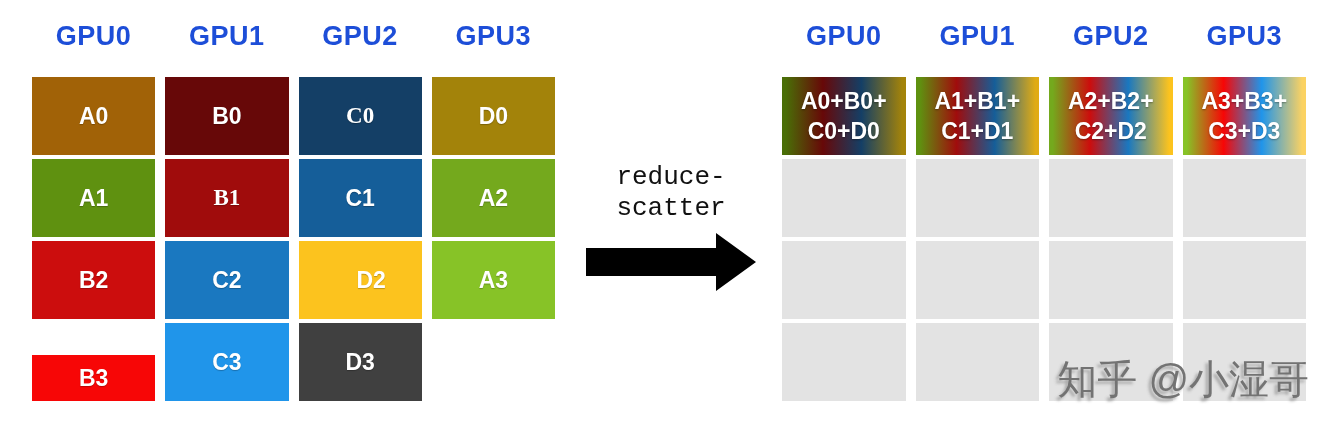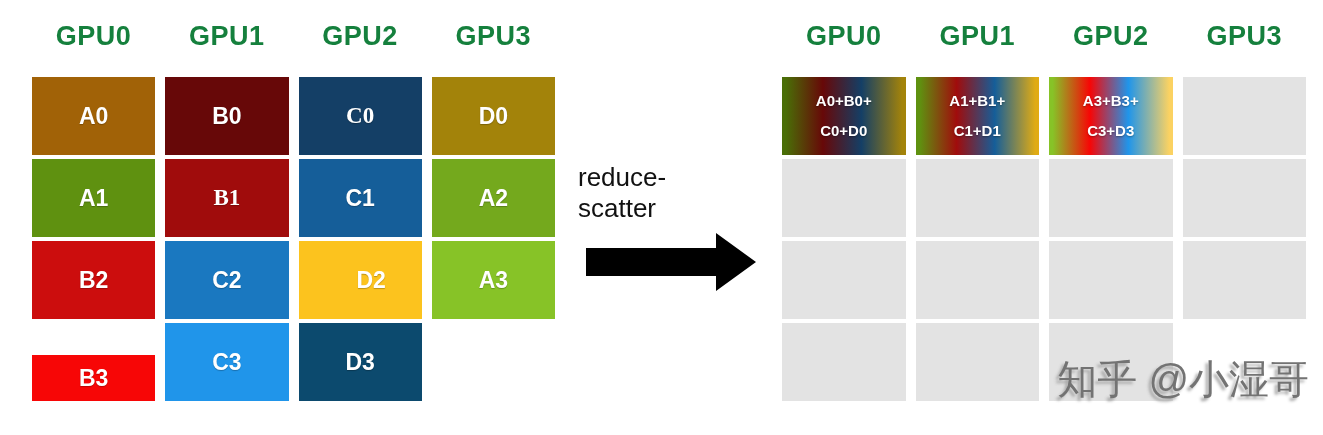--- a/index.html
+++ b/index.html
@@ -21,21 +21,21 @@
     grid-template-columns: repeat(4, 1fr);
     column-gap: 10px;
     align-items: center;
   }
   .headers.left  { left: 32px;  width: 523px; }
   .headers.right { left: 782px; width: 524px; }
   .gpu-header {
     text-align: center;
     font-weight: bold;
     font-size: 27px;
-    color: #15803d;
+    color: #1d4ed8;
     letter-spacing: 0.5px;
   }
 
   
   .grid {
     position: absolute;
     top: 77px;
     display: grid;
     grid-template-columns: repeat(4, 1fr);
     column-gap: 10px;
@@ -53,34 +53,35 @@
     font-size: 23px;
     font-weight: bold;
     text-shadow: 0 1px 1px rgba(0,0,0,0.25);
   }
   .result-cell {
     display: flex;
     flex-direction: column;
     align-items: center;
     justify-content: center;
     color: #ffffff;
-    font-size: 15px;
+    font-size: 23px;
     font-weight: bold;
     line-height: 30px;
     text-shadow: 0 1px 2px rgba(0,0,0,0.35);
   }
   .empty-cell { background: #e3e3e3; }
 
   
   .arrow-block {
     position: absolute;
     left: 578px;
     top: 162px;
     width: 186px;
-    text-align: left;
+    text-align: center;
+    font-family: Liberation Mono, monospace;
   }
   .arrow-label {
     font-size: 26px;
     line-height: 31px;
     color: #111111;
     margin-bottom: 8px;
   }
   .arrow-svg { display: block; margin: 0 auto; }
 
   
@@ -118,21 +119,21 @@
     <div class="cell" style="background: rgb(21, 94, 153);">C1</div>
 
     <div class="cell" style="background: rgb(116, 169, 29);">A2</div>
     <div class="cell" style="background: rgb(204, 13, 13);">B2</div>
     <div class="cell" style="background: rgb(26, 120, 192);">C2</div>
     <div class="cell" style="background: rgb(252, 195, 30); padding-left: 22px;">D2</div>
 
     <div class="cell" style="background: rgb(135, 195, 39);">A3</div>
     <div class="cell" style="background: rgb(247, 6, 6); margin-top: 32px;">B3</div>
     <div class="cell" style="background: rgb(32, 149, 234);">C3</div>
-    <div class="cell" style="background: #0c4a6e;">D3</div>
+    <div class="cell" style="background: #404040;">D3</div>
   </div>
 
   <div class="arrow-block">
     <div class="arrow-label">
       <span>reduce-</span><br>
       <span>scatter</span>
     </div>
     <svg class="arrow-svg" width="170" height="60" viewBox="0 0 170 60">
       <polygon points="0,16 130,16 130,1 170,30 130,59 130,44 0,44" fill="#000000"></polygon>
     </svg>
@@ -147,20 +148,24 @@
 
   <div class="grid right">
     <div class="result-cell" style="background: linear-gradient(90deg, rgb(74, 110, 7) 3%, rgb(103, 8, 8) 33%, rgb(20, 63, 102) 64%, rgb(163, 131, 10) 97%);">
       <span>A0+B0+</span>
       <span>C0+D0</span>
     </div>
     <div class="result-cell" style="background: linear-gradient(90deg, rgb(95, 145, 16) 3%, rgb(160, 12, 12) 33%, rgb(21, 94, 153) 64%, rgb(224, 171, 20) 97%);">
       <span>A1+B1+</span>
       <span>C1+D1</span>
     </div>
+    <div class="result-cell" style="background: linear-gradient(90deg, rgb(116, 169, 29) 3%, rgb(204, 13, 13) 33%, rgb(26, 120, 192) 64%, rgb(252, 195, 30) 97%);">
+      <span>A2+B2+</span>
+      <span>C2+D2</span>
+    </div>
     <div class="result-cell" style="background: linear-gradient(90deg, rgb(135, 195, 39) 3%, rgb(247, 6, 6) 33%, rgb(32, 149, 234) 64%, rgb(251, 210, 98) 97%);">
       <span>A3+B3+</span>
       <span>C3+D3</span>
     </div>
 
     <div class="empty-cell" style="background: rgb(227, 227, 227);"></div>
     <div class="empty-cell" style="background: rgb(227, 227, 227);"></div>
     <div class="empty-cell" style="background: rgb(227, 227, 227);"></div>
     <div class="empty-cell" style="background: rgb(227, 227, 227);"></div>
 

